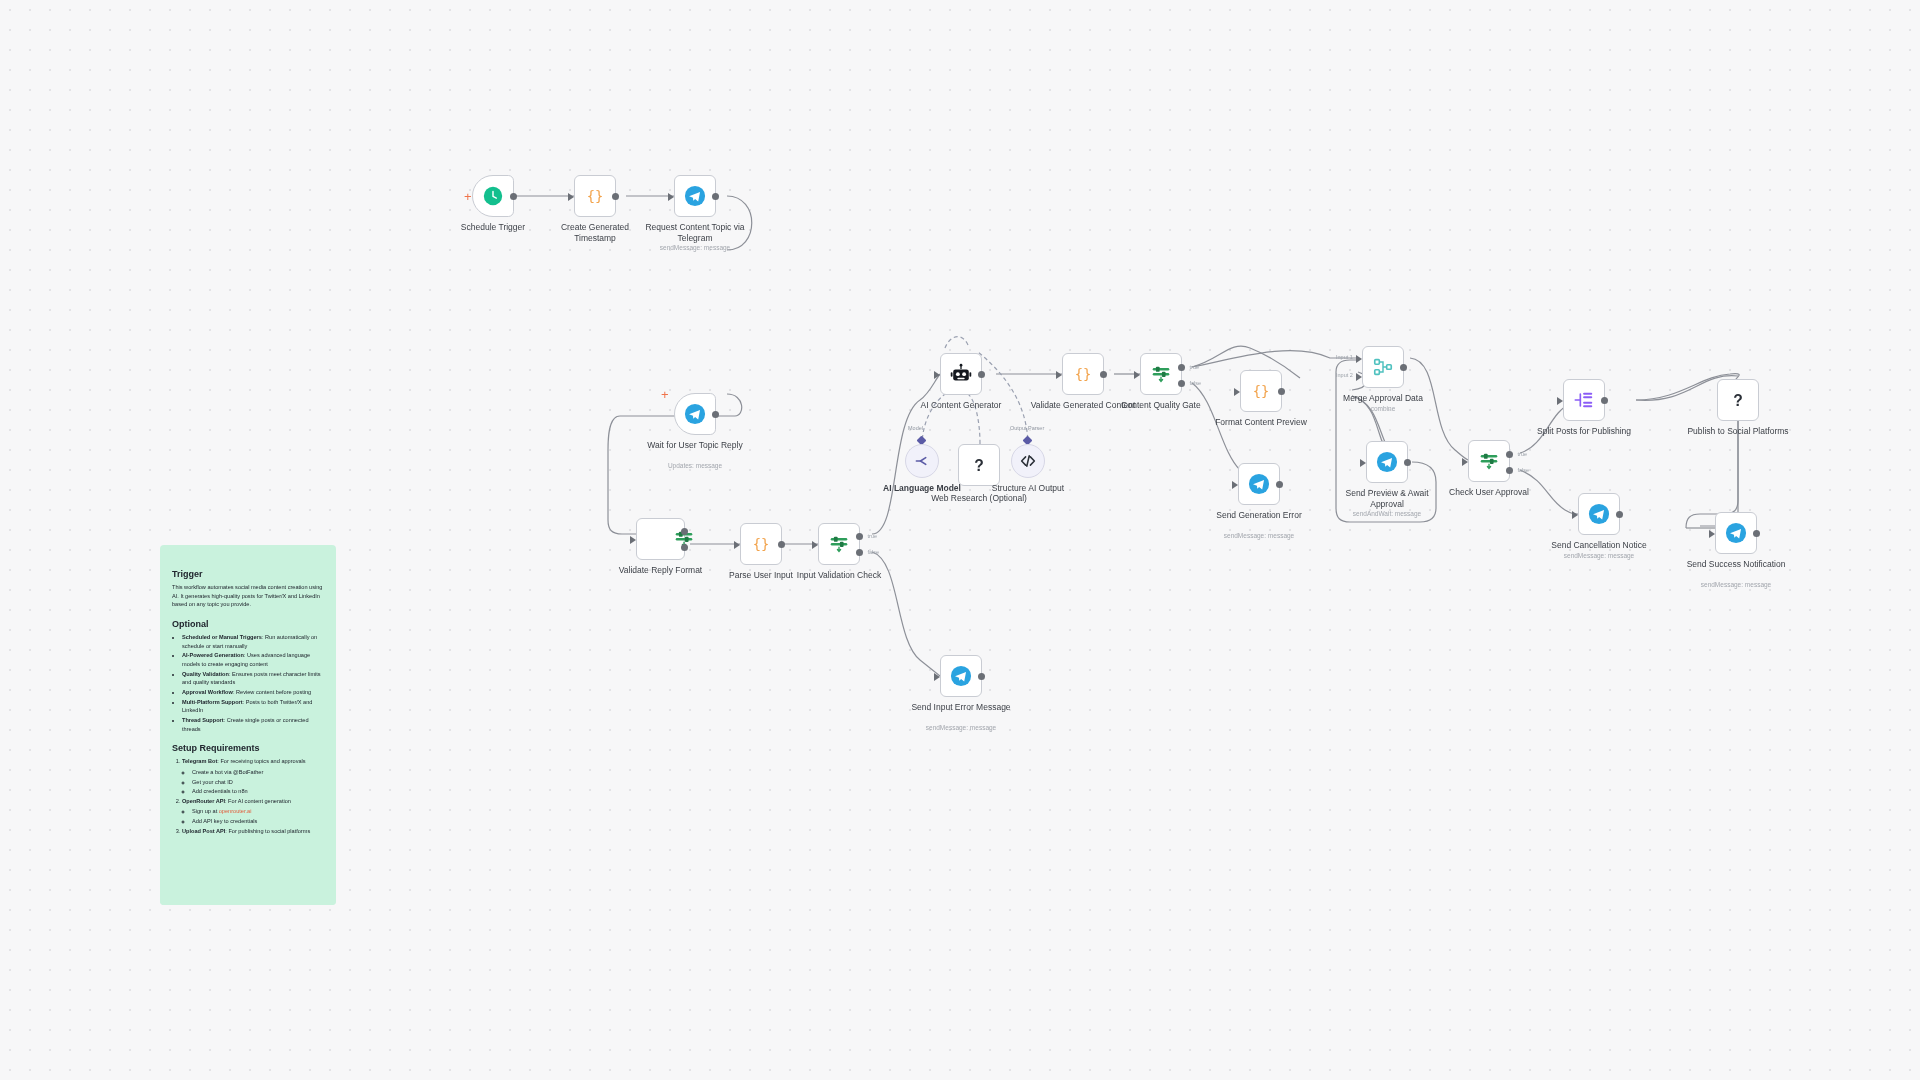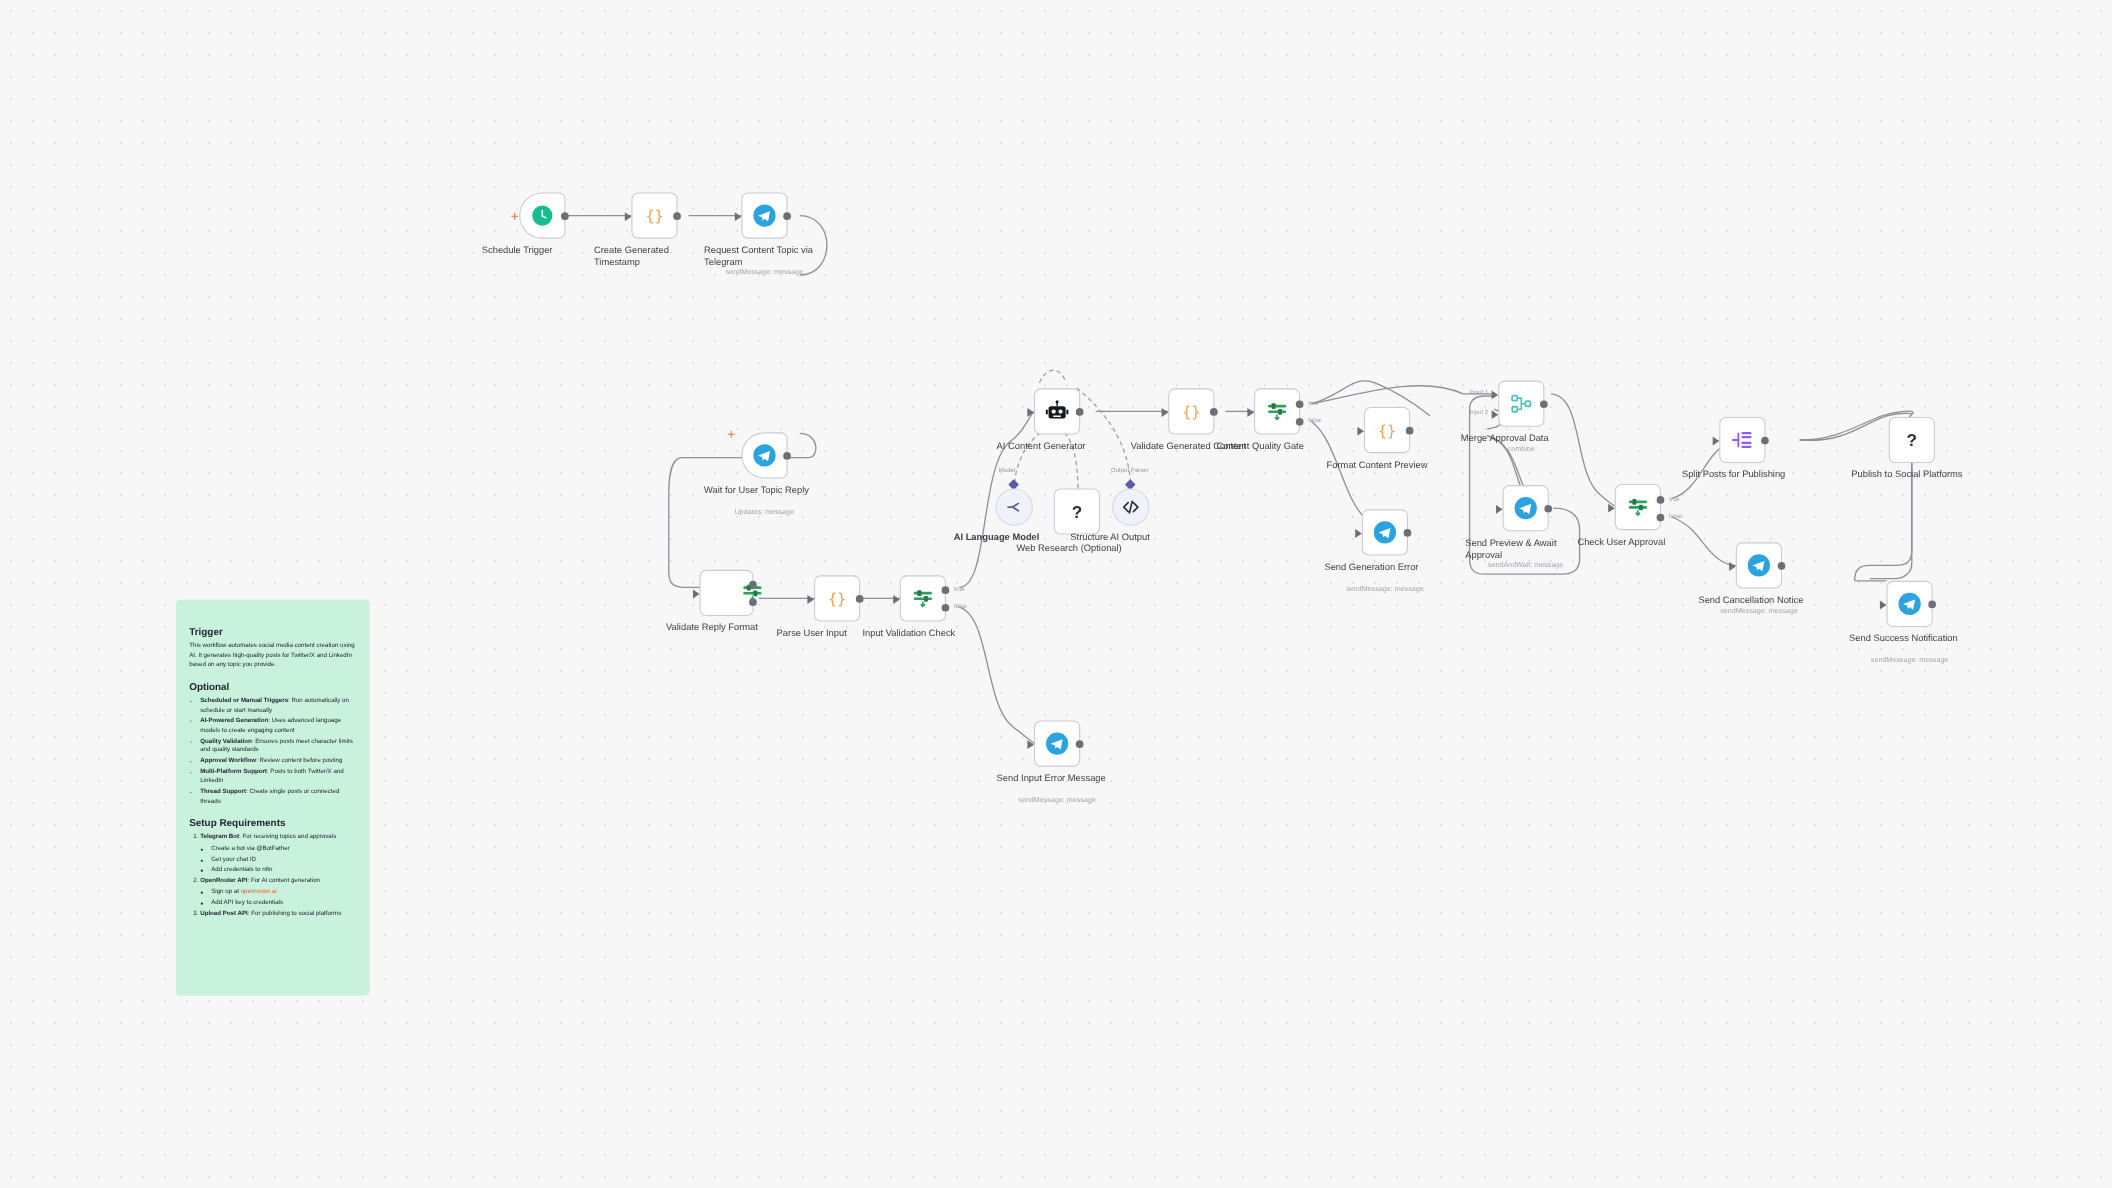--- a/index.html
+++ b/index.html
@@ -43,21 +43,21 @@
     background: #f1f1fa;
     border: 1px solid #d7d7e6;
   }
   .node-icon { line-height: 0; display:block; }
 
   .node-label {
     position: absolute;
     top: 46px; left: 50%;
     transform: translateX(-50%);
     width: 110px;
-    text-align: left;
+    text-align: center;
     font-size: 8.5px;
     color: #3b3f46;
     line-height: 1.25;
     white-space: pre-line;
     pointer-events: none;
   }
   .node.round .node-label { top: 38px; }
   .node-sub {
     position: absolute;
     top: 68px; left: 50%;
@@ -514,21 +514,21 @@
 
   <div class="node" style="left:1717px; top:379px;">
     <span class="node-icon">
       <svg width="22" height="22" viewBox="0 0 24 24">
           <text x="12" y="18" font-family="Liberation Sans, sans-serif" font-size="17" font-weight="700" fill="#2b3038" text-anchor="middle">?</text>
         </svg>
     </span>
     <span class="node-label">Publish to Social Platforms</span>
   </div>
 
-  <div class="node" style="left:1715px; top:528px;">
+  <div class="node" style="left:1715px; top:512px;">
     <span class="node-icon">
       <svg width="22" height="22" viewBox="0 0 24 24">
           <circle cx="12" cy="12" r="11" fill="#2aa3e0"></circle>
           <path d="M5.5 12.2l12-4.6-2 10.3-3.4-2.7-2 1.9-.3-3.2z" fill="#fff"></path>
         </svg>
     </span>
     <span class="ep in" style="left:-7px; top:17px;"></span>
     <span class="ep" style="right:-4px; top:17px;"></span>
     <span class="node-label">Send Success Notification</span>
     <span class="node-sub">sendMessage: message</span>

